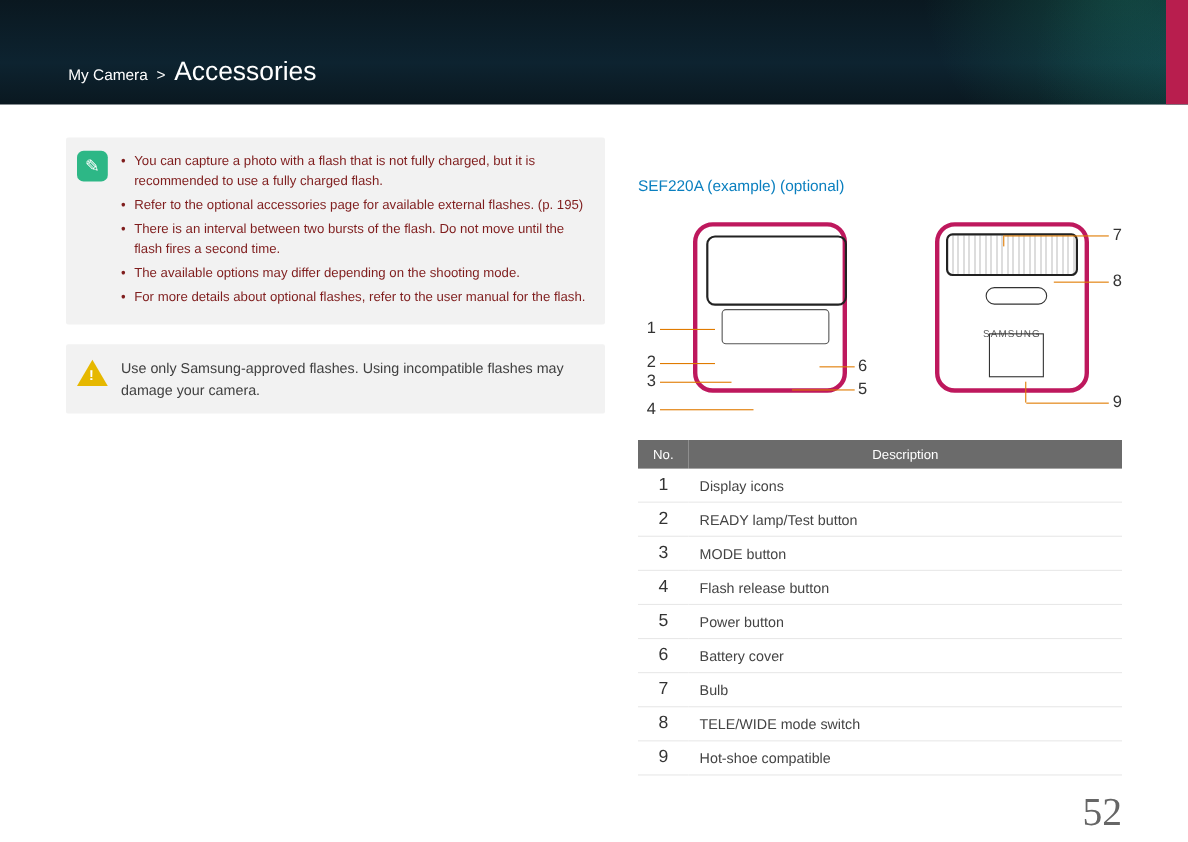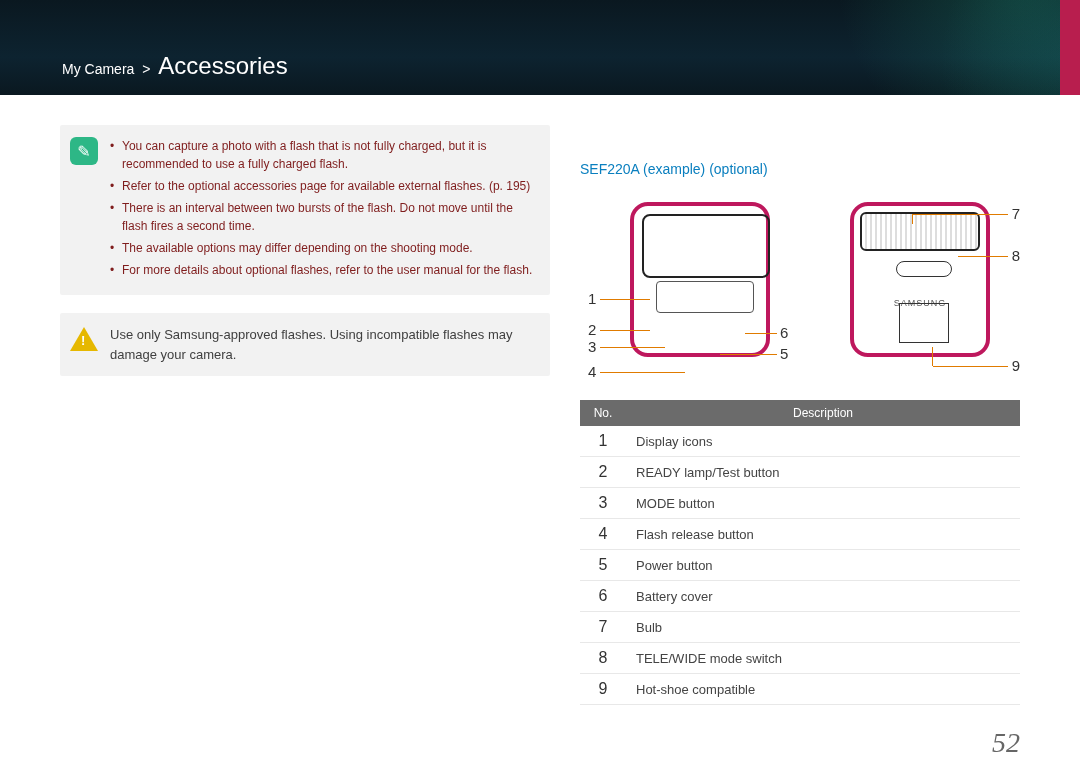--- a/index.html
+++ b/index.html
@@ -223,22 +223,21 @@
   }
   .parts-table tbody td:first-child {
     text-align: center;
     font-size: 16px;
     color: #333;
   }
   .page-number {
     position: absolute;
     bottom: 6px;
     right: 60px;
-    font-size: 28px;
-    font-style: italic;
+    font-size: 36px;
     color: #666;
     font-family: Georgia, serif;
   }
 </style>
 </head>
 <body>
 
 <div class="header-banner">
   <div class="breadcrumb">
     <span>My Camera</span>

